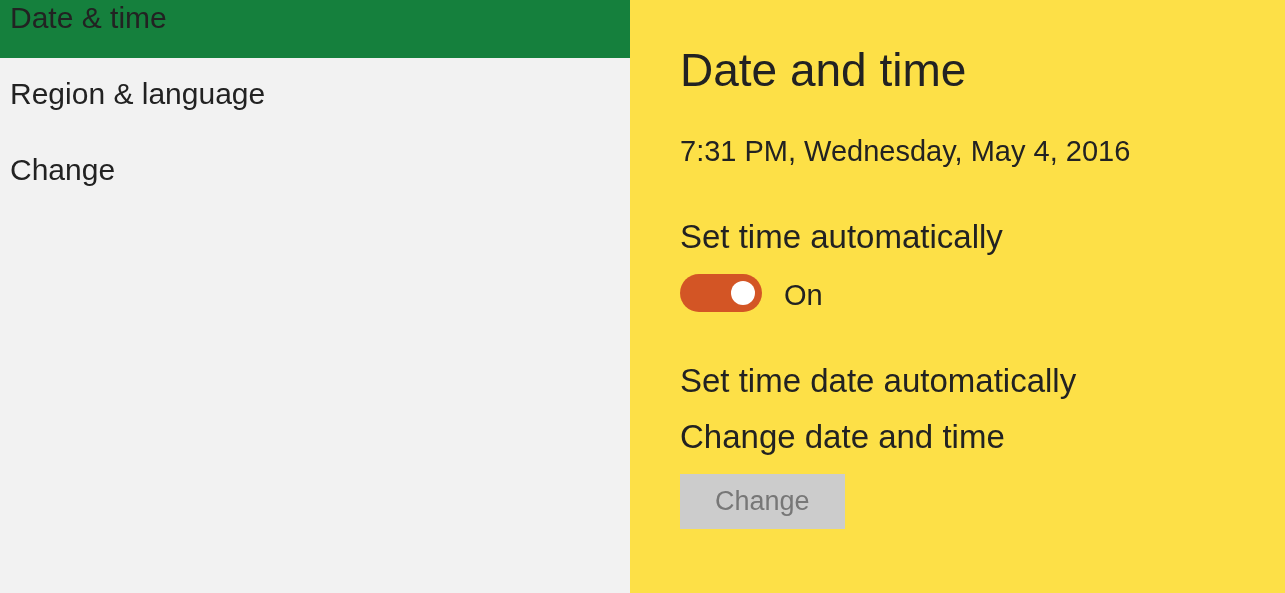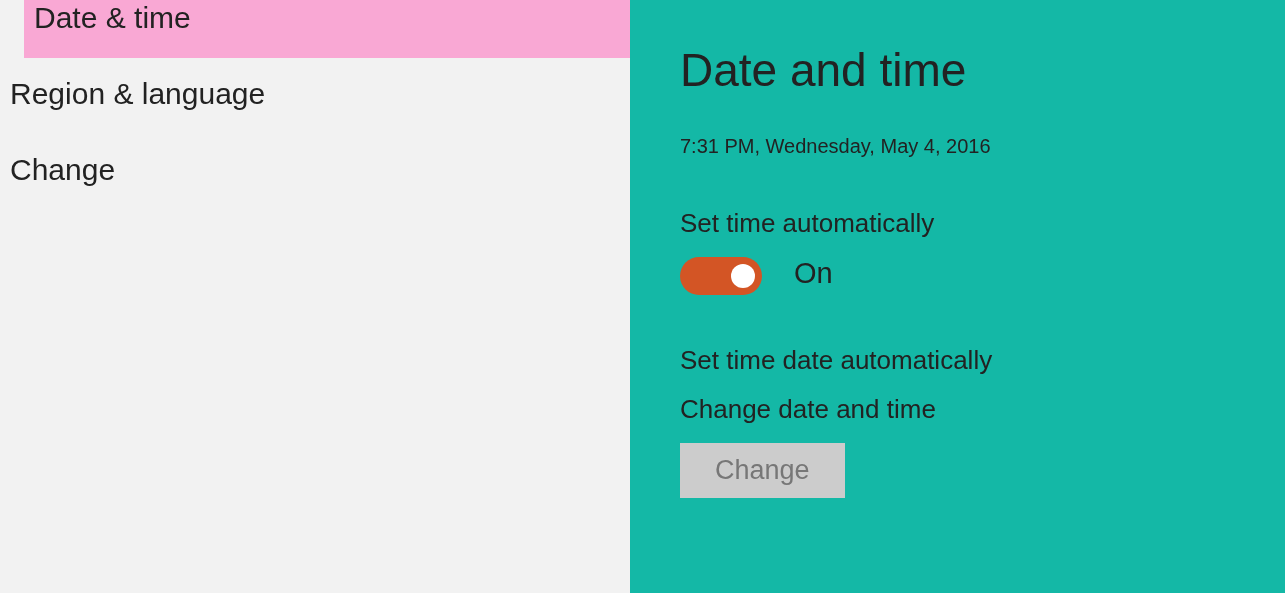--- a/index.html
+++ b/index.html
@@ -22,54 +22,53 @@
       flex-shrink: 0;
     }
     .sidebar-item {
       padding: 18px 10px 22px 10px;
       font-size: 30px;
       color: #222;
       cursor: pointer;
       line-height: 1.2;
     }
     .sidebar-item.selected {
-      background: #f9a8d4;
-      margin-left: 24px;
+      background: #15803d;
     }
     .sidebar-item.first {
       padding-top: 0;
       padding-bottom: 22px;
     }
     .main {
       flex: 1;
       padding: 25px 50px;
-      background: #14b8a6;
+      background: #fde047;
     }
     .page-title {
       font-size: 46px;
       font-weight: 400;
       color: #222;
       margin-bottom: 38px;
       margin-top: 18px;
     }
     .current-datetime {
-      font-size: 20px;
+      font-size: 29px;
       color: #222;
       margin-bottom: 50px;
     }
     .setting-label {
-      font-size: 26px;
+      font-size: 33px;
       color: #222;
       margin-bottom: 18px;
     }
     .toggle-row {
       display: flex;
-      align-items: flex-start;
+      align-items: flex-end;
       margin-bottom: 50px;
-      gap: 32px;
+      gap: 22px;
     }
     .toggle {
       width: 82px;
       height: 38px;
       border-radius: 19px;
       position: relative;
       cursor: pointer;
       flex-shrink: 0;
     }
     .toggle.on {

